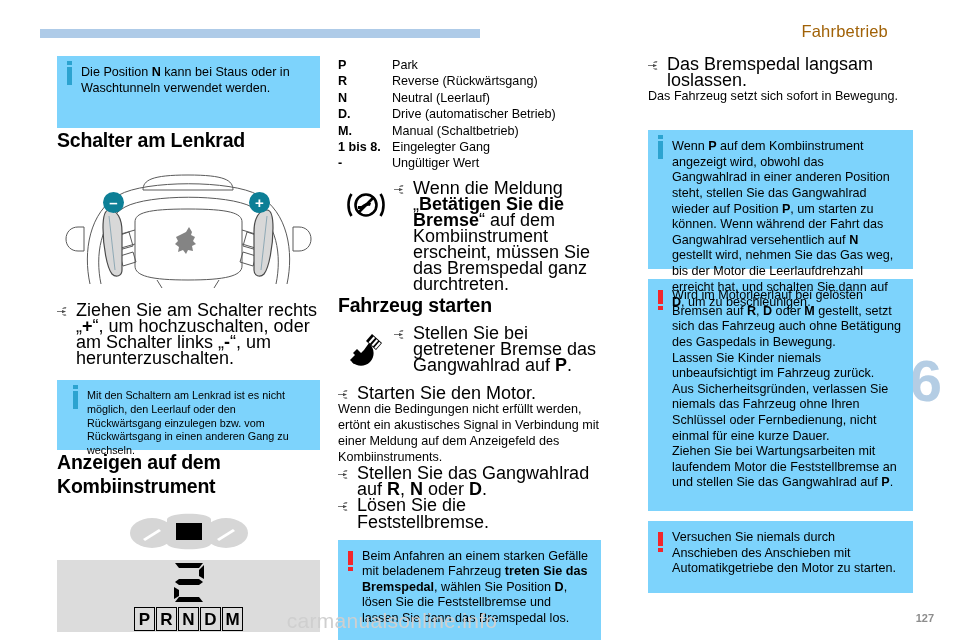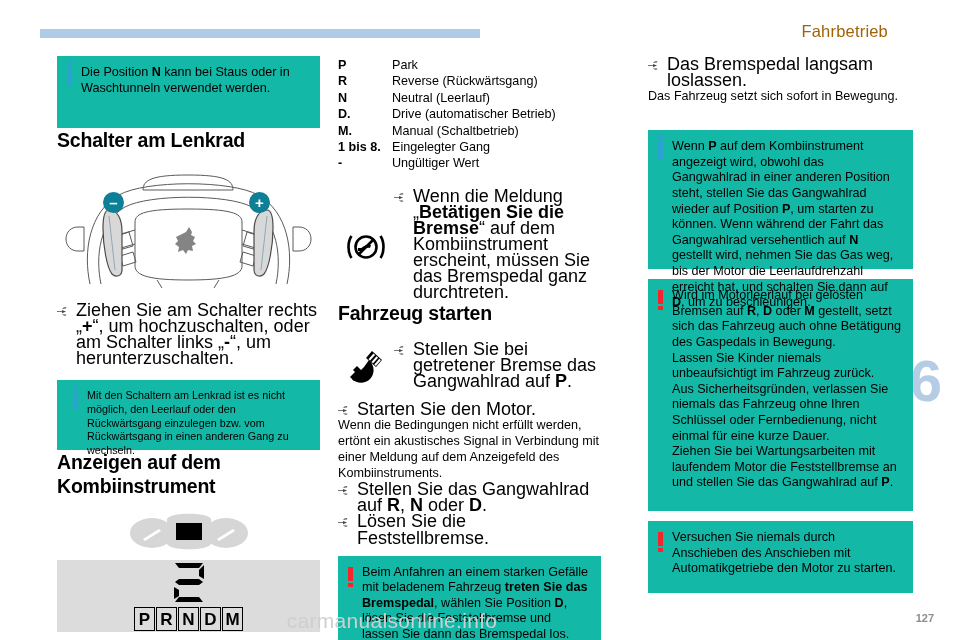--- a/index.html
+++ b/index.html
@@ -74,21 +74,21 @@
   h2.section-title {
     margin: 0;
     font-size: 19.5px;
     font-weight: bold;
     letter-spacing: -0.2px;
     line-height: 24px;
   }
 
   
   .box {
-    background: #14b8a6;
+    background: #7dd3fc;
     padding: 9px 12px 9px 10px;
     display: flex;
     align-items: flex-start;
     box-sizing: border-box;
   }
   .box .bar {
     flex: 0 0 auto;
     width: 5px;
     margin-right: 9px;
     margin-top: 2px;
@@ -147,22 +147,22 @@
     display: flex;
     font-size: 12.6px;
     line-height: 16.4px;
   }
   .deflist .key { flex: 0 0 54px; font-weight: bold; }
   .deflist .val { flex: 1 1 auto; }
 
   
   .iconblock {
     display: flex;
-    align-items: center;
-    margin-top: 16px;
+    align-items: flex-start;
+    margin-top: 8px;
   }
   .iconblock .ic {
     flex: 0 0 56px;
     display: flex;
     justify-content: center;
     padding-top: 6px;
   }
   .iconblock .itext { flex: 1 1 auto; }
 
   

